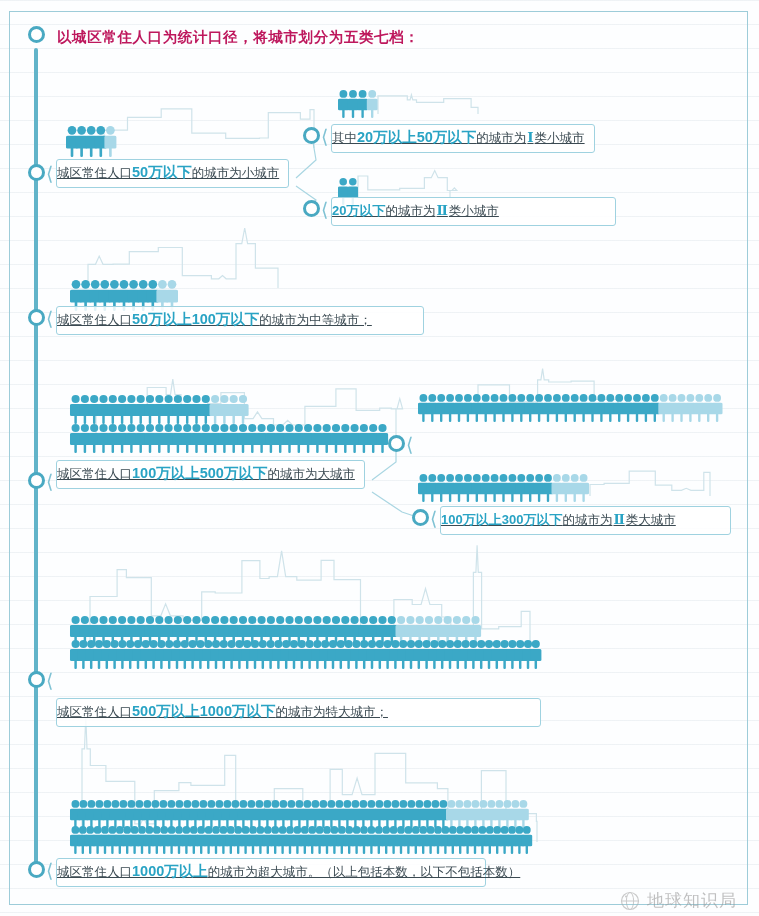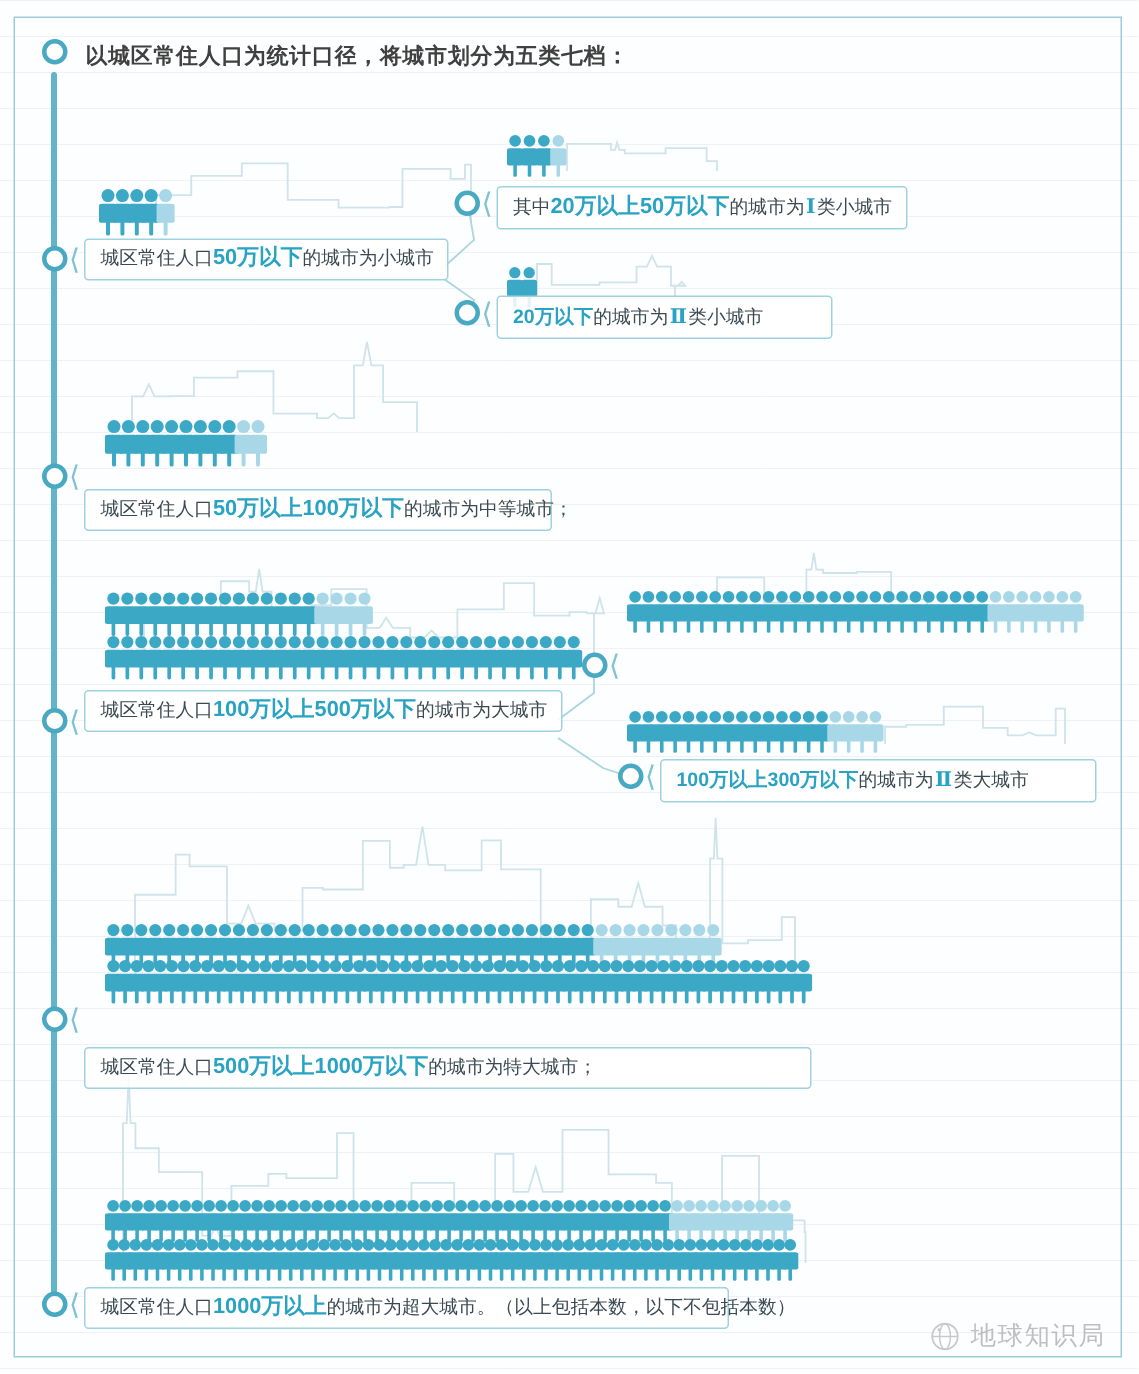--- a/index.html
+++ b/index.html
@@ -48,43 +48,44 @@
     position:absolute;width:11px;height:18px;z-index:6;
     color:#7fc2d4;font-size:19px;line-height:18px;
     font-family:"DejaVu Sans",sans-serif;
   }
   .callout{
     position:absolute;
     border:1.3px solid #9fd2e0;
     background:rgba(255,255,255,0.86);
     border-radius:3px;
     box-sizing:border-box;
-    padding:4px 9px 5px 10px;
+    padding:4px 9px 5px 0;
     white-space:nowrap;
     z-index:5;
     font-size:12.5px;
     color:#3b4a52;
     line-height:17px;
+    text-decoration:underline;
   }
   .callout .hl{
     color:#29a3c4;font-weight:bold;font-size:14.5px;
   }
   .callout .rm{
     color:#29a3c4;font-weight:bold;font-size:13.5px;
     font-family:"Liberation Serif","DejaVu Serif",serif;
     padding:0 1px;
   }
   .callout .big{font-size:13px;}
   #title-text{
     position:absolute;left:57px;top:28px;
-    font-size:14.5px;font-weight:bold;color:#404040;
+    font-size:14.5px;font-weight:bold;color:#be185d;
     letter-spacing:0.6px;white-space:nowrap;
   }
   #watermark{
-    position:absolute;right:22px;bottom:14px;
+    position:absolute;right:22px;bottom:4px;
     display:flex;align-items:center;gap:6px;
     opacity:0.62;z-index:7;
   }
   #wm-text{
     font-size:17px;color:#9a9a9a;letter-spacing:1px;
     font-family:"DejaVu Sans",sans-serif;
   }
 </style>
 </head>
 <body>
@@ -1548,27 +1549,27 @@
   </div>
 
   <div class="node sub-node" style="top:127px;"></div>
   <span class="chev" style="left:321px;top:127px;">⟨</span>
   <div class="callout" style="left:331px;top:124px;">
     <span>其中</span><span class="hl">20万以上50万以下</span><span>的城市为</span><span class="rm">Ⅰ</span><span>类小城市</span>
   </div>
 
   <div class="node sub-node" style="top:200px;"></div>
   <span class="chev" style="left:321px;top:200px;">⟨</span>
-  <div class="callout" style="left:331px;top:197px;width:224px;">
+  <div class="callout" style="left:331px;top:197px;width:285px;">
     <span class="hl big">20万以下</span><span>的城市为</span><span class="rm">Ⅱ</span><span>类小城市</span>
   </div>
 
   <div class="node spine-node" style="top:309px;"></div>
   <span class="chev" style="left:46px;top:309px;">⟨</span>
-  <div class="callout" style="left:56px;top:306px;width:312px;margin-top:20px;">
+  <div class="callout" style="left:56px;top:306px;width:368px;">
     <span>城区常住人口</span><span class="hl">50万以上100万以下</span><span>的城市为中等城市；</span>
   </div>
 
   <div class="node spine-node" style="top:472px;"></div>
   <span class="chev" style="left:46px;top:472px;">⟨</span>
   <div class="callout" style="left:56px;top:460px;">
     <span>城区常住人口</span><span class="hl">100万以上500万以下</span><span>的城市为大城市</span>
   </div>
 
   <div class="node sub-node" style="left:388px;top:435px;"></div>

